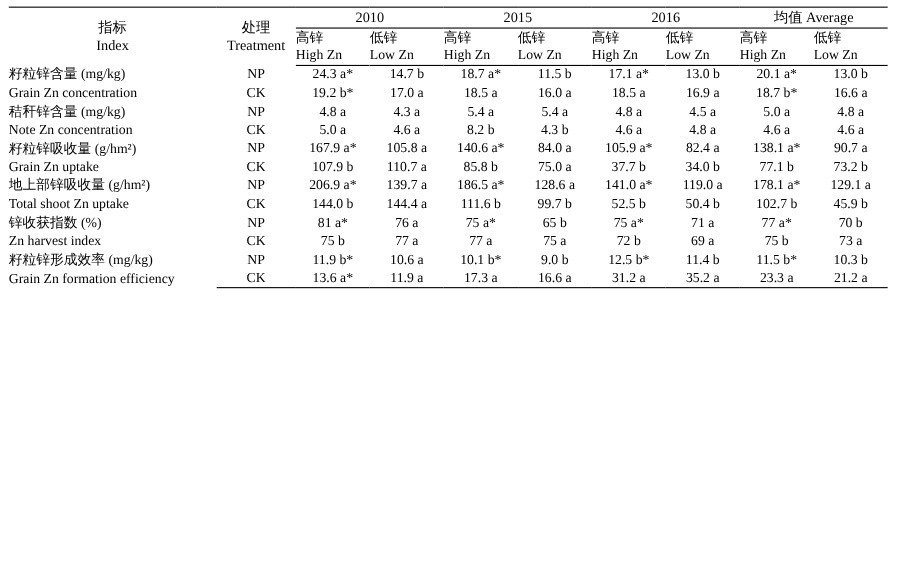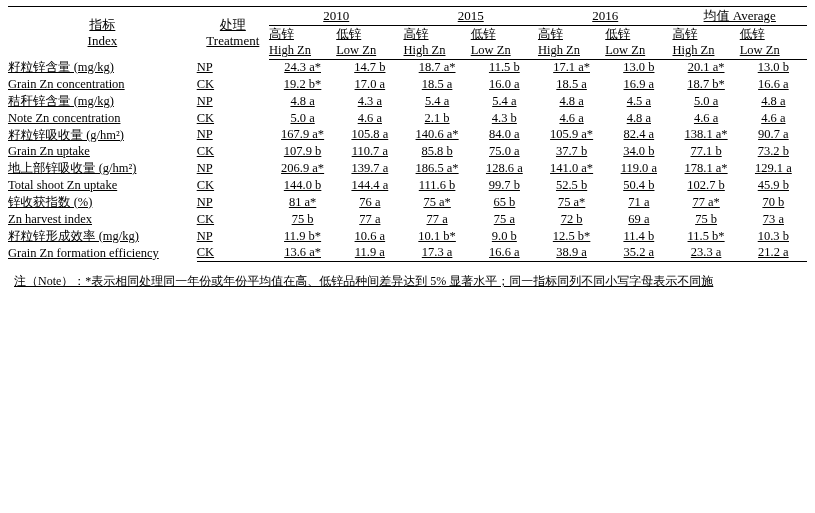--- a/index.html
+++ b/index.html
@@ -13,21 +13,20 @@
     font-family: "Liberation Serif", serif;
     color: #000000;
     overflow: hidden;
   }
   .page {
     width: 815px;
     height: 462px;
     position: relative;
     box-sizing: border-box;
     padding: 6px 8px 0 8px;
-    text-decoration: underline;
   }
   table.data {
     width: 799px;
     border-collapse: collapse;
     table-layout: fixed;
     font-size: 12.5px;
   }
   table.data td, table.data th {
     padding: 0;
     vertical-align: middle;
@@ -60,21 +59,21 @@
   .en { display: block; }
 
   
   .idx-cell {
     text-align: left;
     font-size: 12.5px;
     line-height: 1.35;
     padding-left: 4px;
   }
   .trt-cell {
-    text-align: left;
+    text-align: center;
     font-size: 12.5px;
   }
   .val {
     text-align: center;
     font-size: 12.5px;
   }
 
   .grp-first td { padding-top: 6px; }
   .grp-last td { padding-bottom: 6px; }
 
@@ -196,21 +195,21 @@
           <td class="val">5.4 a</td>
           <td class="val">4.8 a</td>
           <td class="val">4.5 a</td>
           <td class="val">5.0 a</td>
           <td class="val">4.8 a</td>
         </tr>
         <tr class=" grp-last">
           <td class="trt-cell">CK</td>
           <td class="val">5.0 a</td>
           <td class="val">4.6 a</td>
-          <td class="val">2.1 b</td>
+          <td class="val">8.2 b</td>
           <td class="val">4.3 b</td>
           <td class="val">4.6 a</td>
           <td class="val">4.8 a</td>
           <td class="val">4.6 a</td>
           <td class="val">4.6 a</td>
         </tr>
         <tr class="grp-first">
           <td class="idx-cell" rowspan="2">
             <span class="cn">籽粒锌吸收量 (g/hm²)</span>
             <span class="en">Grain Zn uptake</span>
@@ -302,25 +301,24 @@
           <td class="val">11.4 b</td>
           <td class="val">11.5 b*</td>
           <td class="val">10.3 b</td>
         </tr>
         <tr class="grp-last rule-bottom">
           <td class="trt-cell">CK</td>
           <td class="val">13.6 a*</td>
           <td class="val">11.9 a</td>
           <td class="val">17.3 a</td>
           <td class="val">16.6 a</td>
-          <td class="val">38.9 a</td>
+          <td class="val">31.2 a</td>
           <td class="val">35.2 a</td>
           <td class="val">23.3 a</td>
           <td class="val">21.2 a</td>
         </tr>
       </tbody>
   </table>
 
   <div class="note">
-    <p>注（Note）：*表示相同处理同一年份或年份平均值在高、低锌品种间差异达到 5% 显著水平；同一指标同列不同小写字母表示不同施</p>
   </div>
 
 </div>
 
 </body></html>

